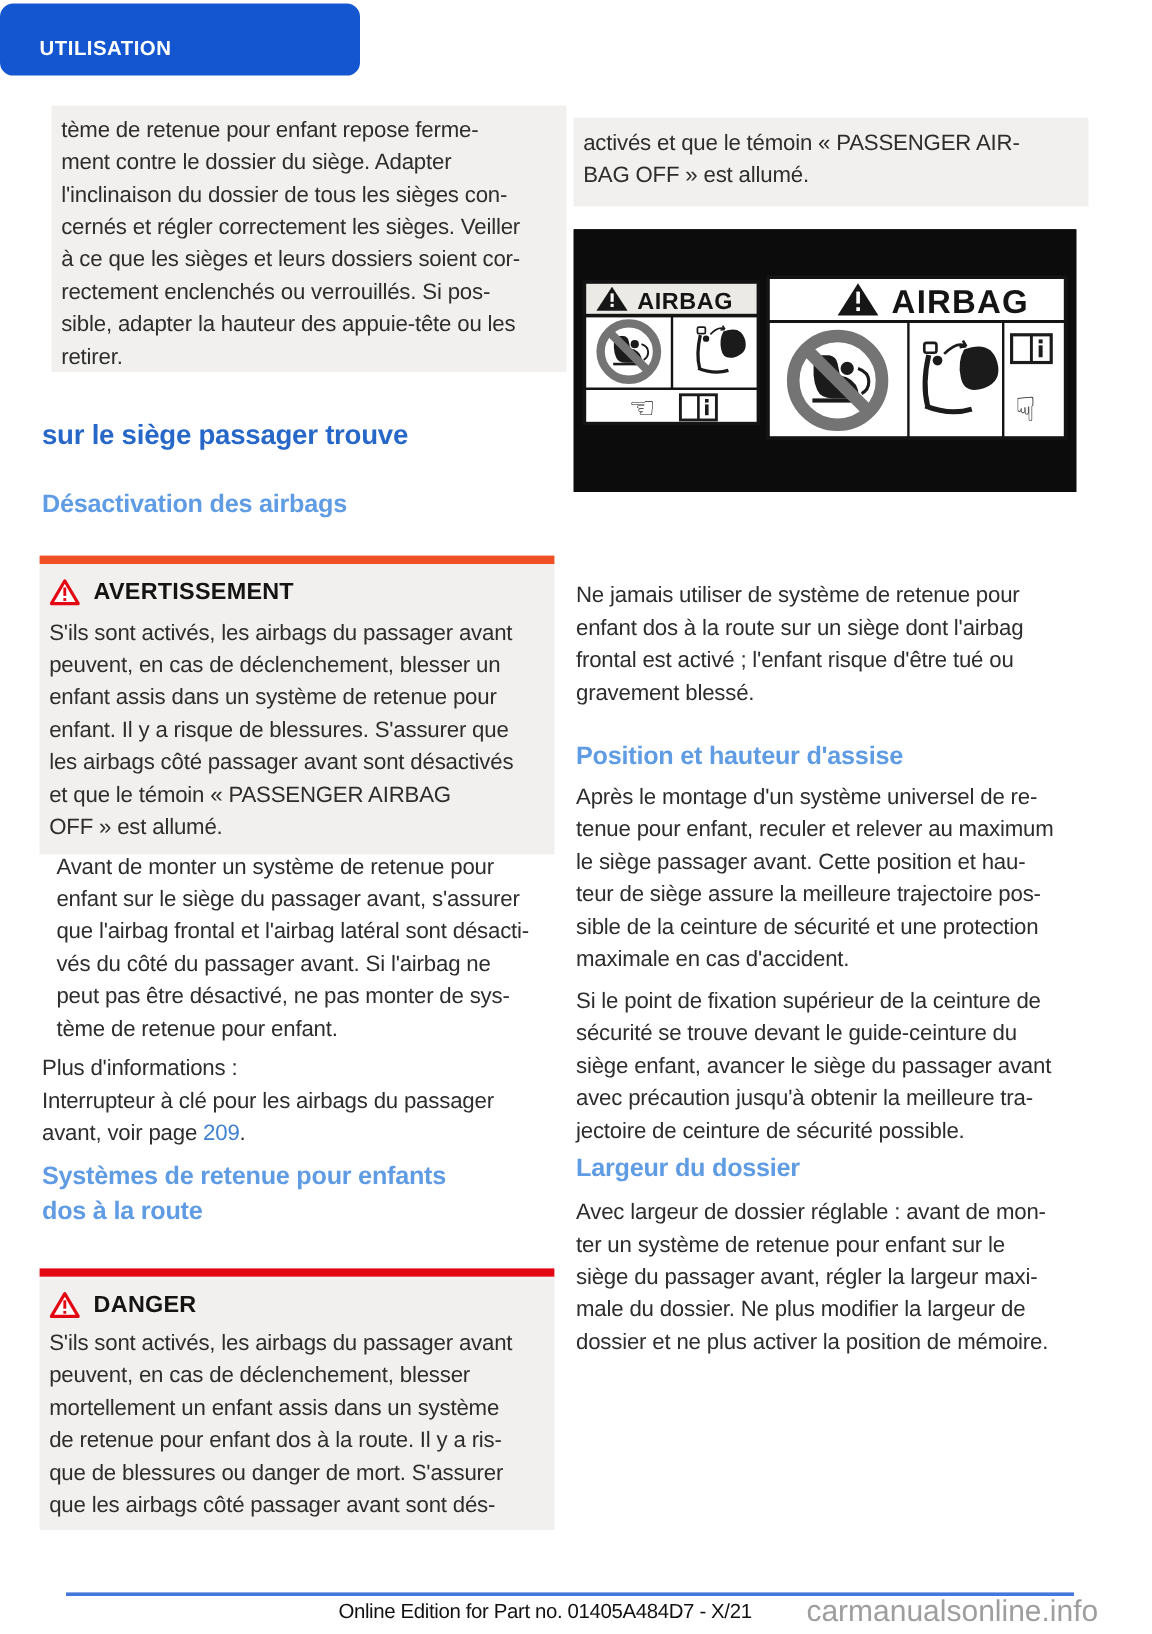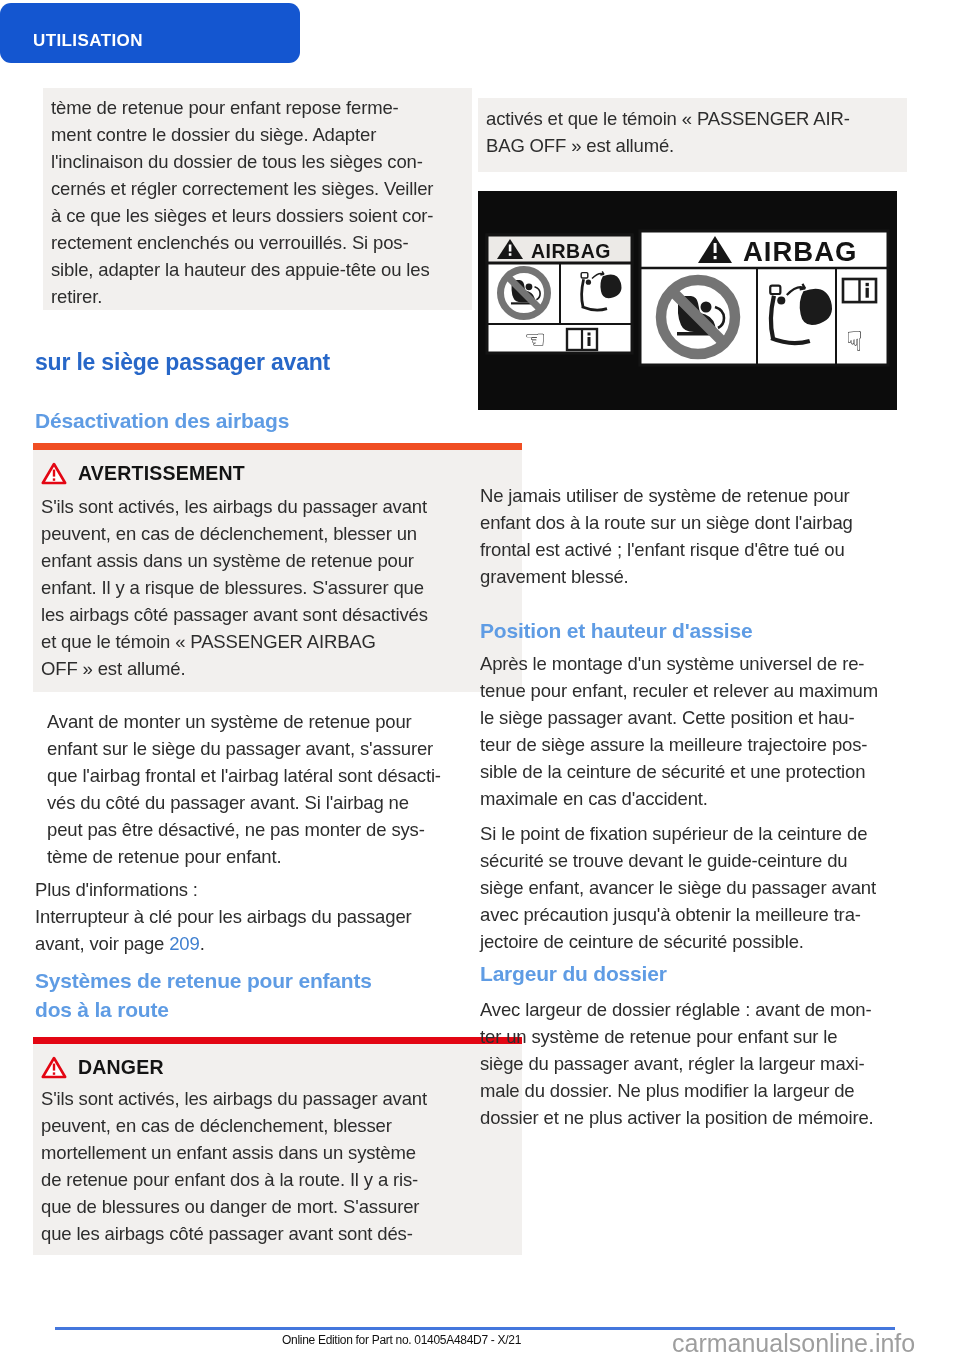--- a/index.html
+++ b/index.html
@@ -15,36 +15,36 @@
   .title-box span{padding-left:13px;padding-top:14px;font-size:17.5px;color:#1f1f1f;}
 
   
   .flow{font-size:18.5px;line-height:27px;color:#2d2d2d;white-space:pre;letter-spacing:-0.15px;}
   .graybox{background:#f2f0ee;}
   .gb-pad{padding:6px 8px 0 8px;}
 
   .h1{font-size:23px;font-weight:bold;color:#2767c8;letter-spacing:-0.2px;}
   .h2{font-size:21px;font-weight:bold;color:#5f9ce4;line-height:29px;white-space:pre;letter-spacing:-0.2px;}
 
-  .alertbox{width:489px;}
+  .alertbox{width:429px;margin-top:20px;}
   .alertbar{height:7px;}
   .bar-orange{background:#f04e23;}
   .bar-red{background:#e30613;}
   .alertbody{background:#f2f0ee;padding:12px 8px 10px 8px;}
   .alert-title{display:flex;align-items:center;gap:11px;margin-bottom:8px;}
   .alert-title b{font-size:19.5px;color:#141414;letter-spacing:.2px;}
 
   .linktext{color:#4080d0;text-decoration:none;cursor:pointer;}
 
   .figure{left:478px;top:191px;width:419px;height:219px;background:#0c0c0c;}
 
   
   .pagenum{left:33px;top:1364px;font-size:23px;font-weight:bold;color:#222222;}
   .footline{left:55px;top:1327px;width:840px;height:3px;background:#4477dd;}
-  .edition{left:282px;top:1333px;font-size:12px;color:#111111;letter-spacing:-0.3px;}
+  .edition{left:282px;top:1333px;font-size:17px;color:#111111;letter-spacing:-0.3px;}
   .watermark{left:672px;top:1329px;font-size:25px;color:#9e9e9e;letter-spacing:0;}
 </style>
 </head>
 <body>
 
 <div class="page">
 
   <div class="abs kicker">
     <span>UTILISATION</span>
   </div>
@@ -53,21 +53,21 @@
     <div class="flow">tème de retenue pour enfant repose ferme-
 ment contre le dossier du siège. Adapter
 l'inclinaison du dossier de tous les sièges con-
 cernés et régler correctement les sièges. Veiller
 à ce que les sièges et leurs dossiers soient cor-
 rectement enclenchés ou verrouillés. Si pos-
 sible, adapter la hauteur des appuie-tête ou les
 retirer.</div>
   </div>
 
-  <div class="abs h1" style="left:35px;top:349px;">sur le siège passager avant</div>
+  <div class="abs h1" style="left:35px;top:349px;">sur le siège passager trouve</div>
 
   <div class="abs h2" style="left:35px;top:406px;">Désactivation des airbags</div>
 
   <div class="abs alertbox" style="left:33px;top:443px;">
     <div class="alertbar bar-orange"></div>
     <div class="alertbody">
       <div class="alert-title">
         <span style="display:inline-flex;">
           <svg width="26" height="23" viewBox="0 0 26 23">
             <path d="M13 2 L24.2 21 L1.8 21 Z" fill="#ffffff" stroke="#e30613" stroke-width="2.6" stroke-linejoin="round"></path>

